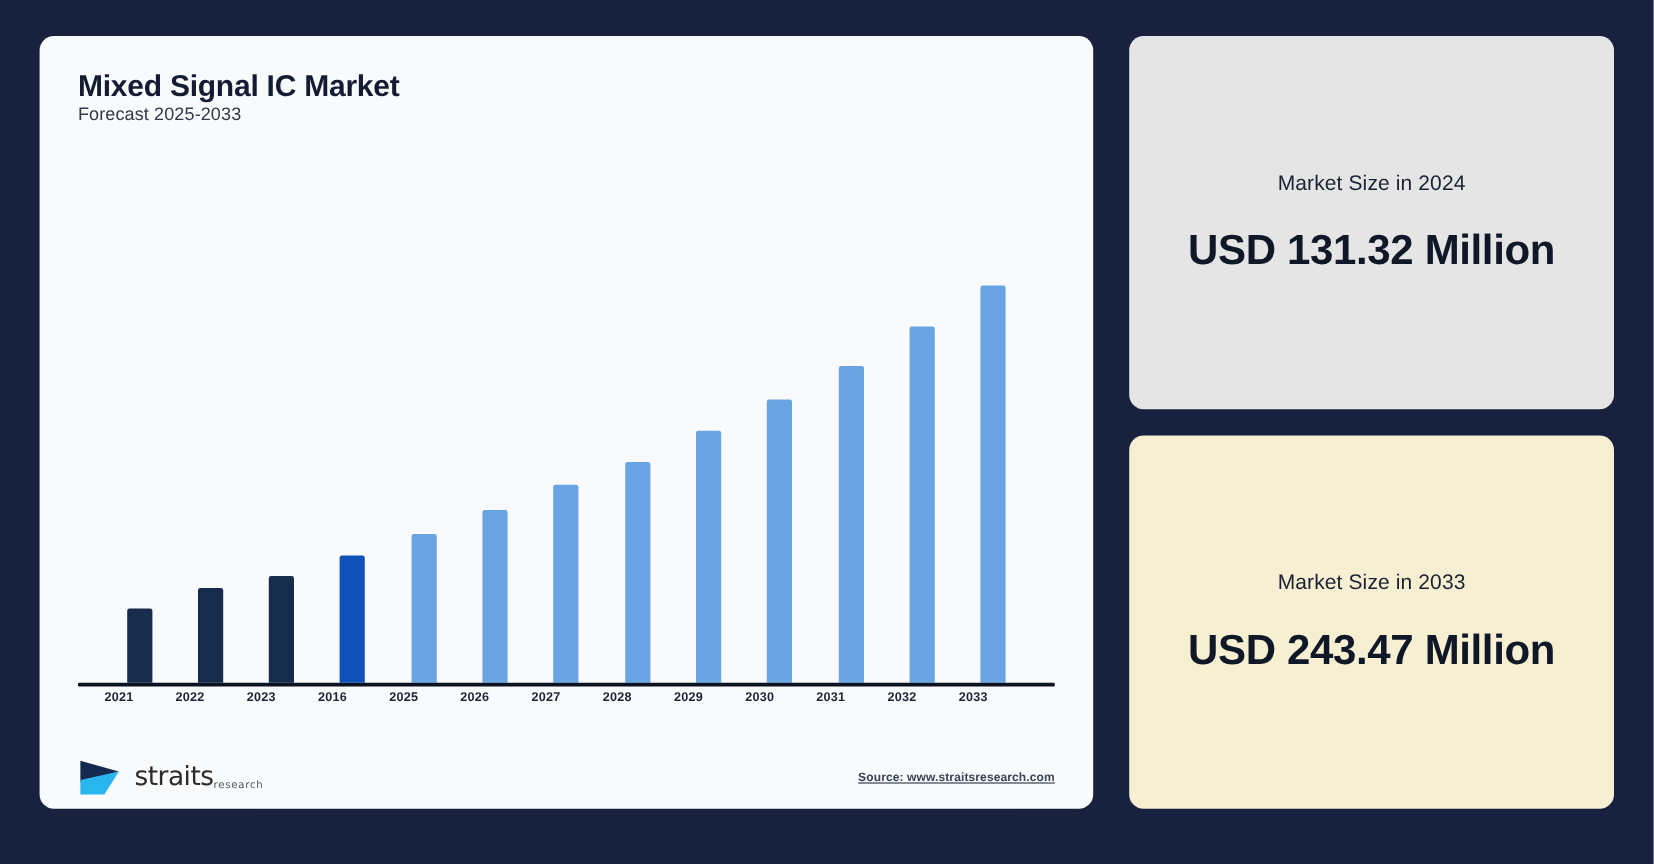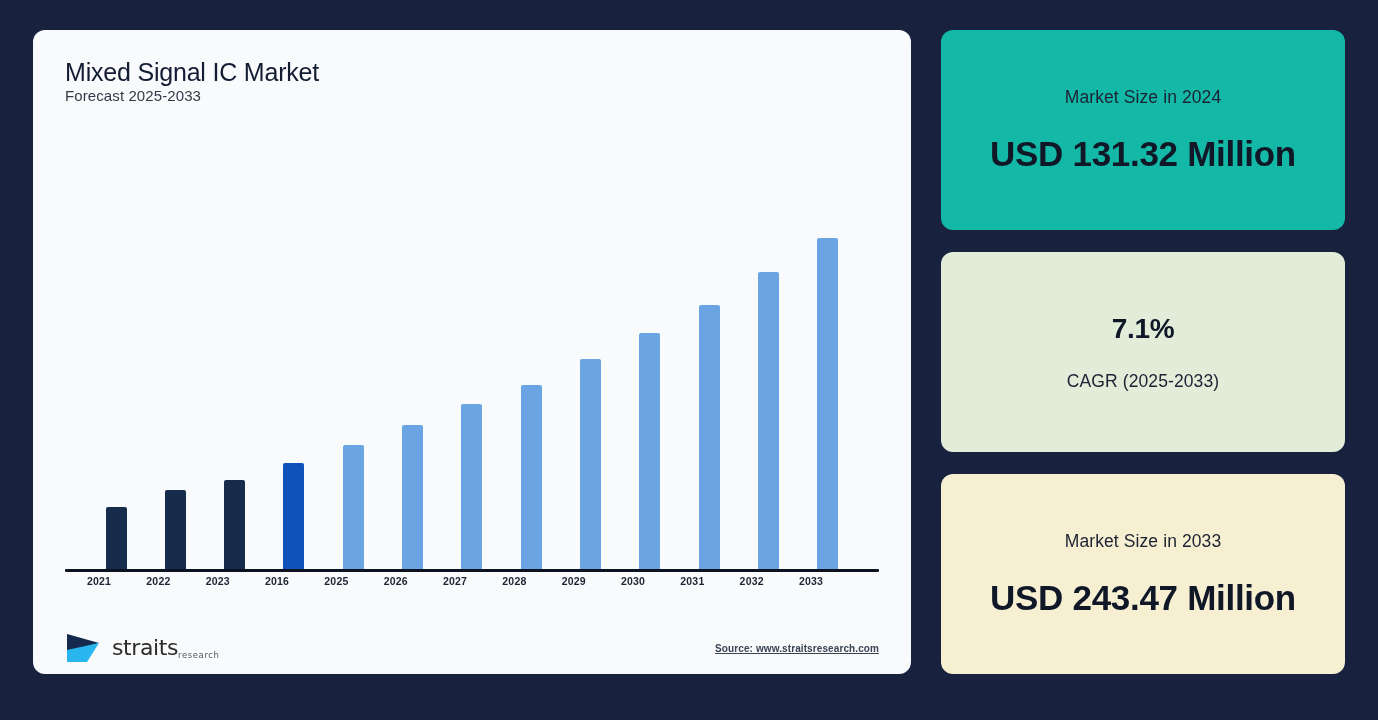--- a/index.html
+++ b/index.html
@@ -34,21 +34,21 @@
     height: 644px;
     background: #f8fafc;
     border-radius: 12px;
     position: relative;
     padding: 28px 32px 0 32px;
     flex: none;
   }
 
   .chart-title {
     font-size: 25px;
-    font-weight: normal;
+    font-weight: bold;
     color: #141c33;
     letter-spacing: -0.2px;
     line-height: 1.15;
   }
 
   .chart-subtitle {
     font-size: 15px;
     color: #333a47;
     letter-spacing: 0.1px;
   }
@@ -290,27 +290,23 @@
         <div class="logo-text">
           <span class="logo-word">straits</span>
           <span class="logo-sub">research</span>
         </div>
       </div>
       <div class="source">Source: www.straitsresearch.com</div>
     </div>
   </div>
 
   <div class="cards" id="cards">
-      <div class="card" style="background: #14b8a6;">
+      <div class="card" style="background: #e5e5e5;">
         <div class="card-label">Market Size in 2024</div>
         <div class="card-value big">USD 131.32 Million</div>
-      </div>
-      <div class="card" style="background: rgb(225, 237, 217);">
-        <div class="card-value">7.1%</div>
-        <div class="card-label">CAGR (2025-2033)</div>
       </div>
       <div class="card" style="background: rgb(246, 239, 210);">
         <div class="card-label">Market Size in 2033</div>
         <div class="card-value big">USD 243.47 Million</div>
       </div>
     </div>
 
 </div>
 
 </body></html>

